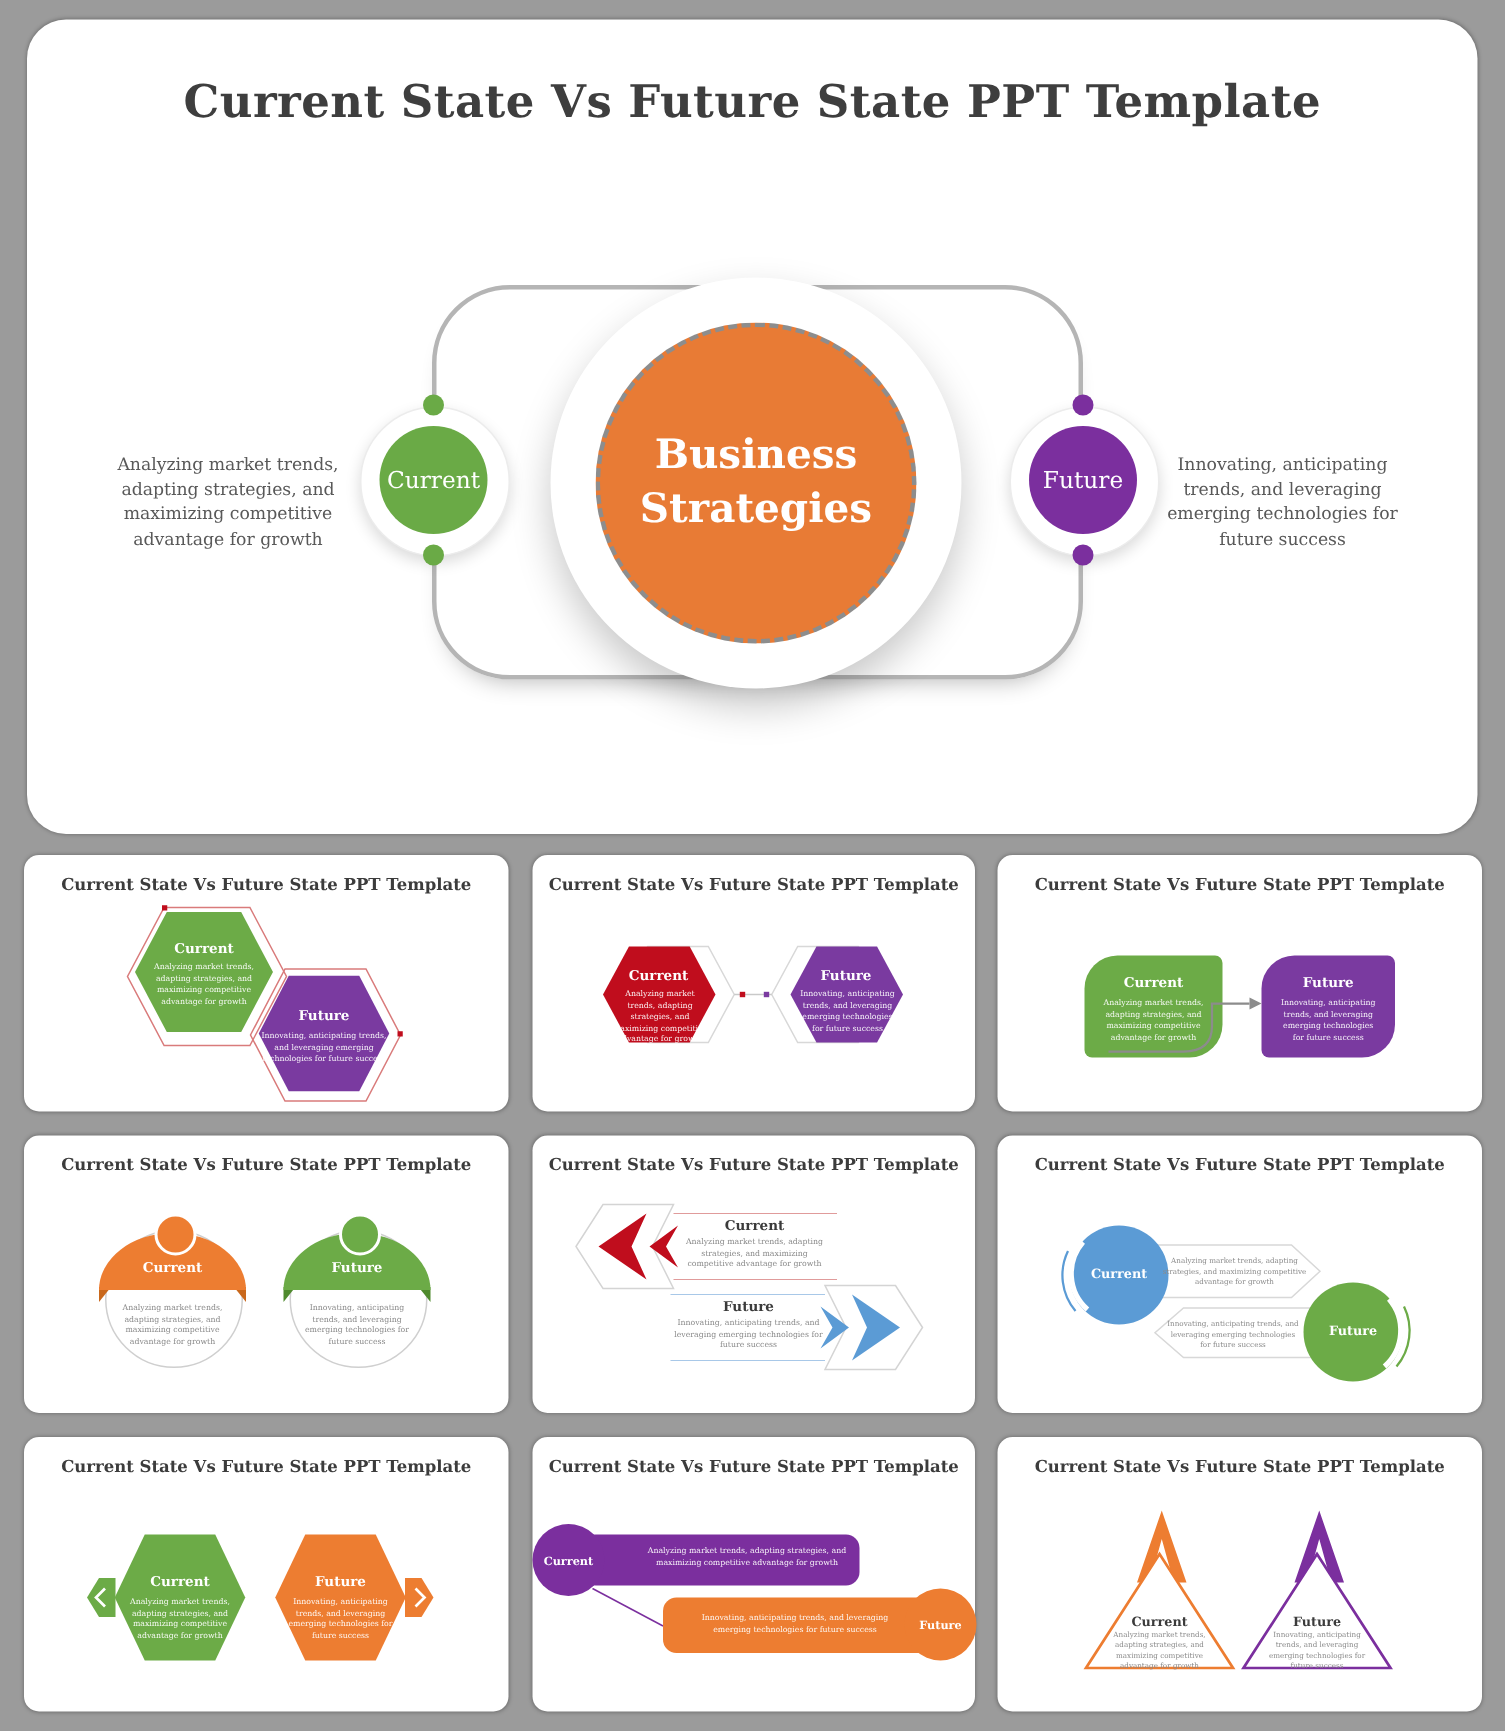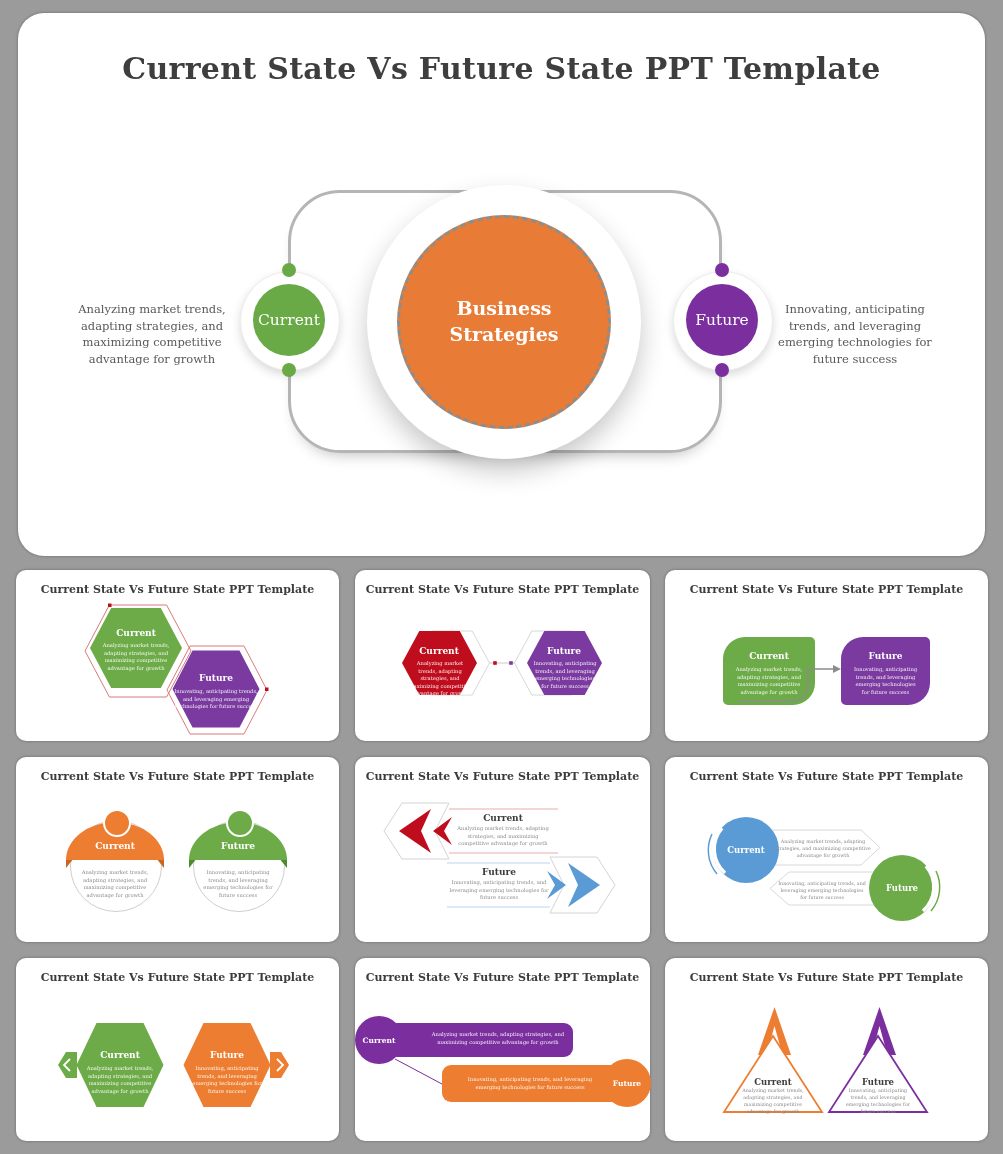--- a/index.html
+++ b/index.html
@@ -11,21 +11,21 @@
   svg.layer{position:absolute;left:0;top:0;}
   .main-title{position:absolute;left:0;right:0;top:38px;text-align:center;
       font-weight:bold;font-size:30px;color:#3e3e3e;letter-spacing:.3px;}
   .tt{position:absolute;left:0;right:0;top:13px;text-align:center;
       font-weight:bold;font-size:11px;color:#3c3c3c;}
   .frame{position:absolute;border:3px solid #b5b5b5;border-radius:52px;
       box-shadow:0 10px 16px -10px rgba(0,0,0,.3);}
   .circle{position:absolute;border-radius:50%;}
   .center-circle{background:#e87b35;border:3px dashed #8d8d8d;
       display:flex;align-items:center;justify-content:center;text-align:center;}
-  .center-label{width:170px;color:#fff;font-weight:bold;font-size:19px;line-height:1.35;}
+  .center-label{width:170px;color:#fff;font-weight:bold;font-size:27px;line-height:1.35;}
   .ring{background:#fff;border:1px solid #ececec;box-shadow:0 4px 10px rgba(0,0,0,.15);}
   .state-circle{display:flex;align-items:center;justify-content:center;
       color:#fff;font-size:15.5px;}
   .main-desc{position:absolute;text-align:center;font-size:11.5px;line-height:1.45;color:#595959;}
   .lbl{position:absolute;color:#fff;font-weight:bold;text-align:center;font-size:9px;}
   .lbl.dark{color:#3b3b3b;}
   .desc{position:absolute;text-align:center;font-size:5.2px;line-height:1.45;}
   .desc.w{color:rgba(255,255,255,.93);}
   .desc.g{color:#8a8a8a;}
   .rbox{position:absolute;}

